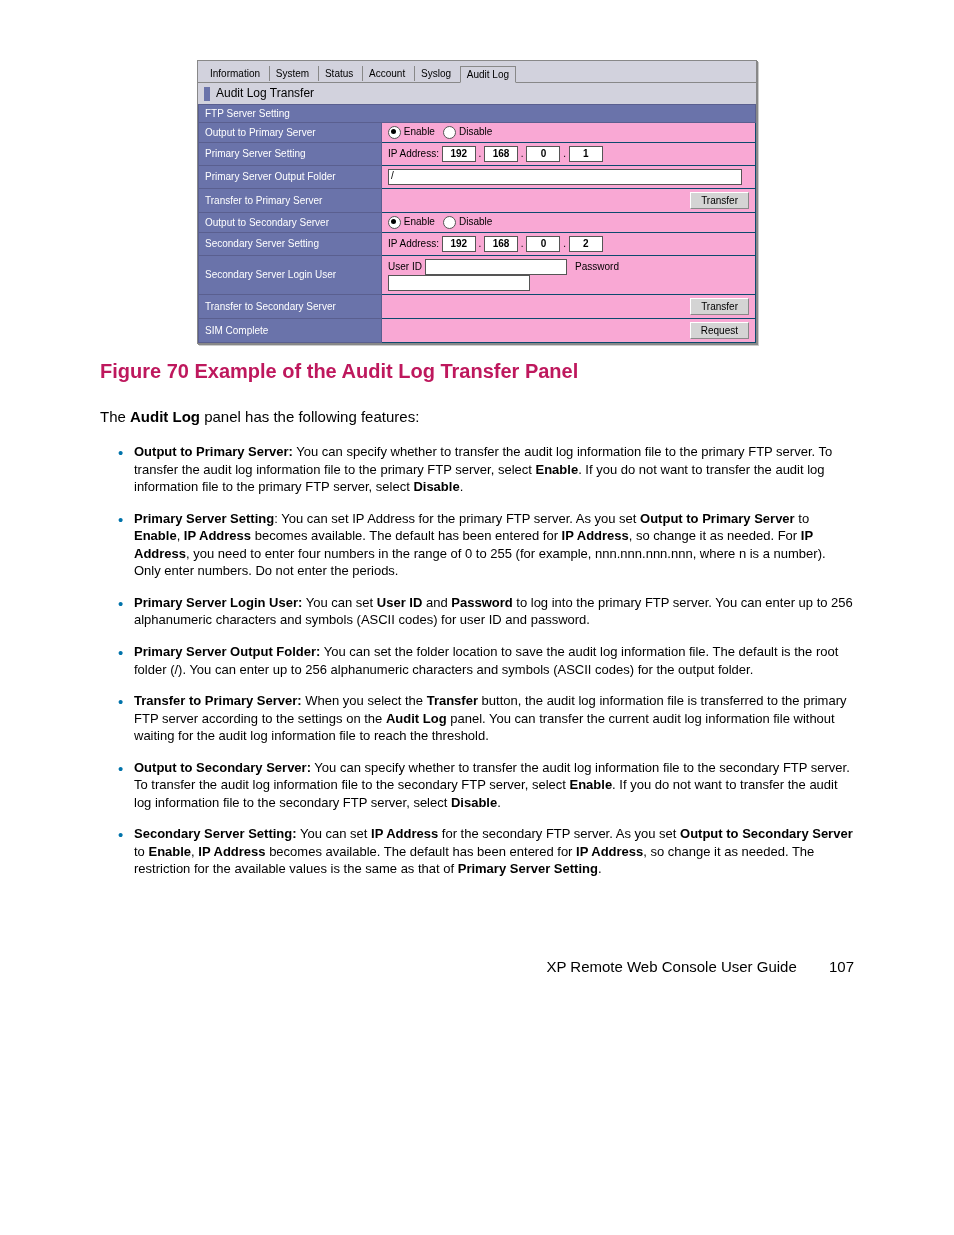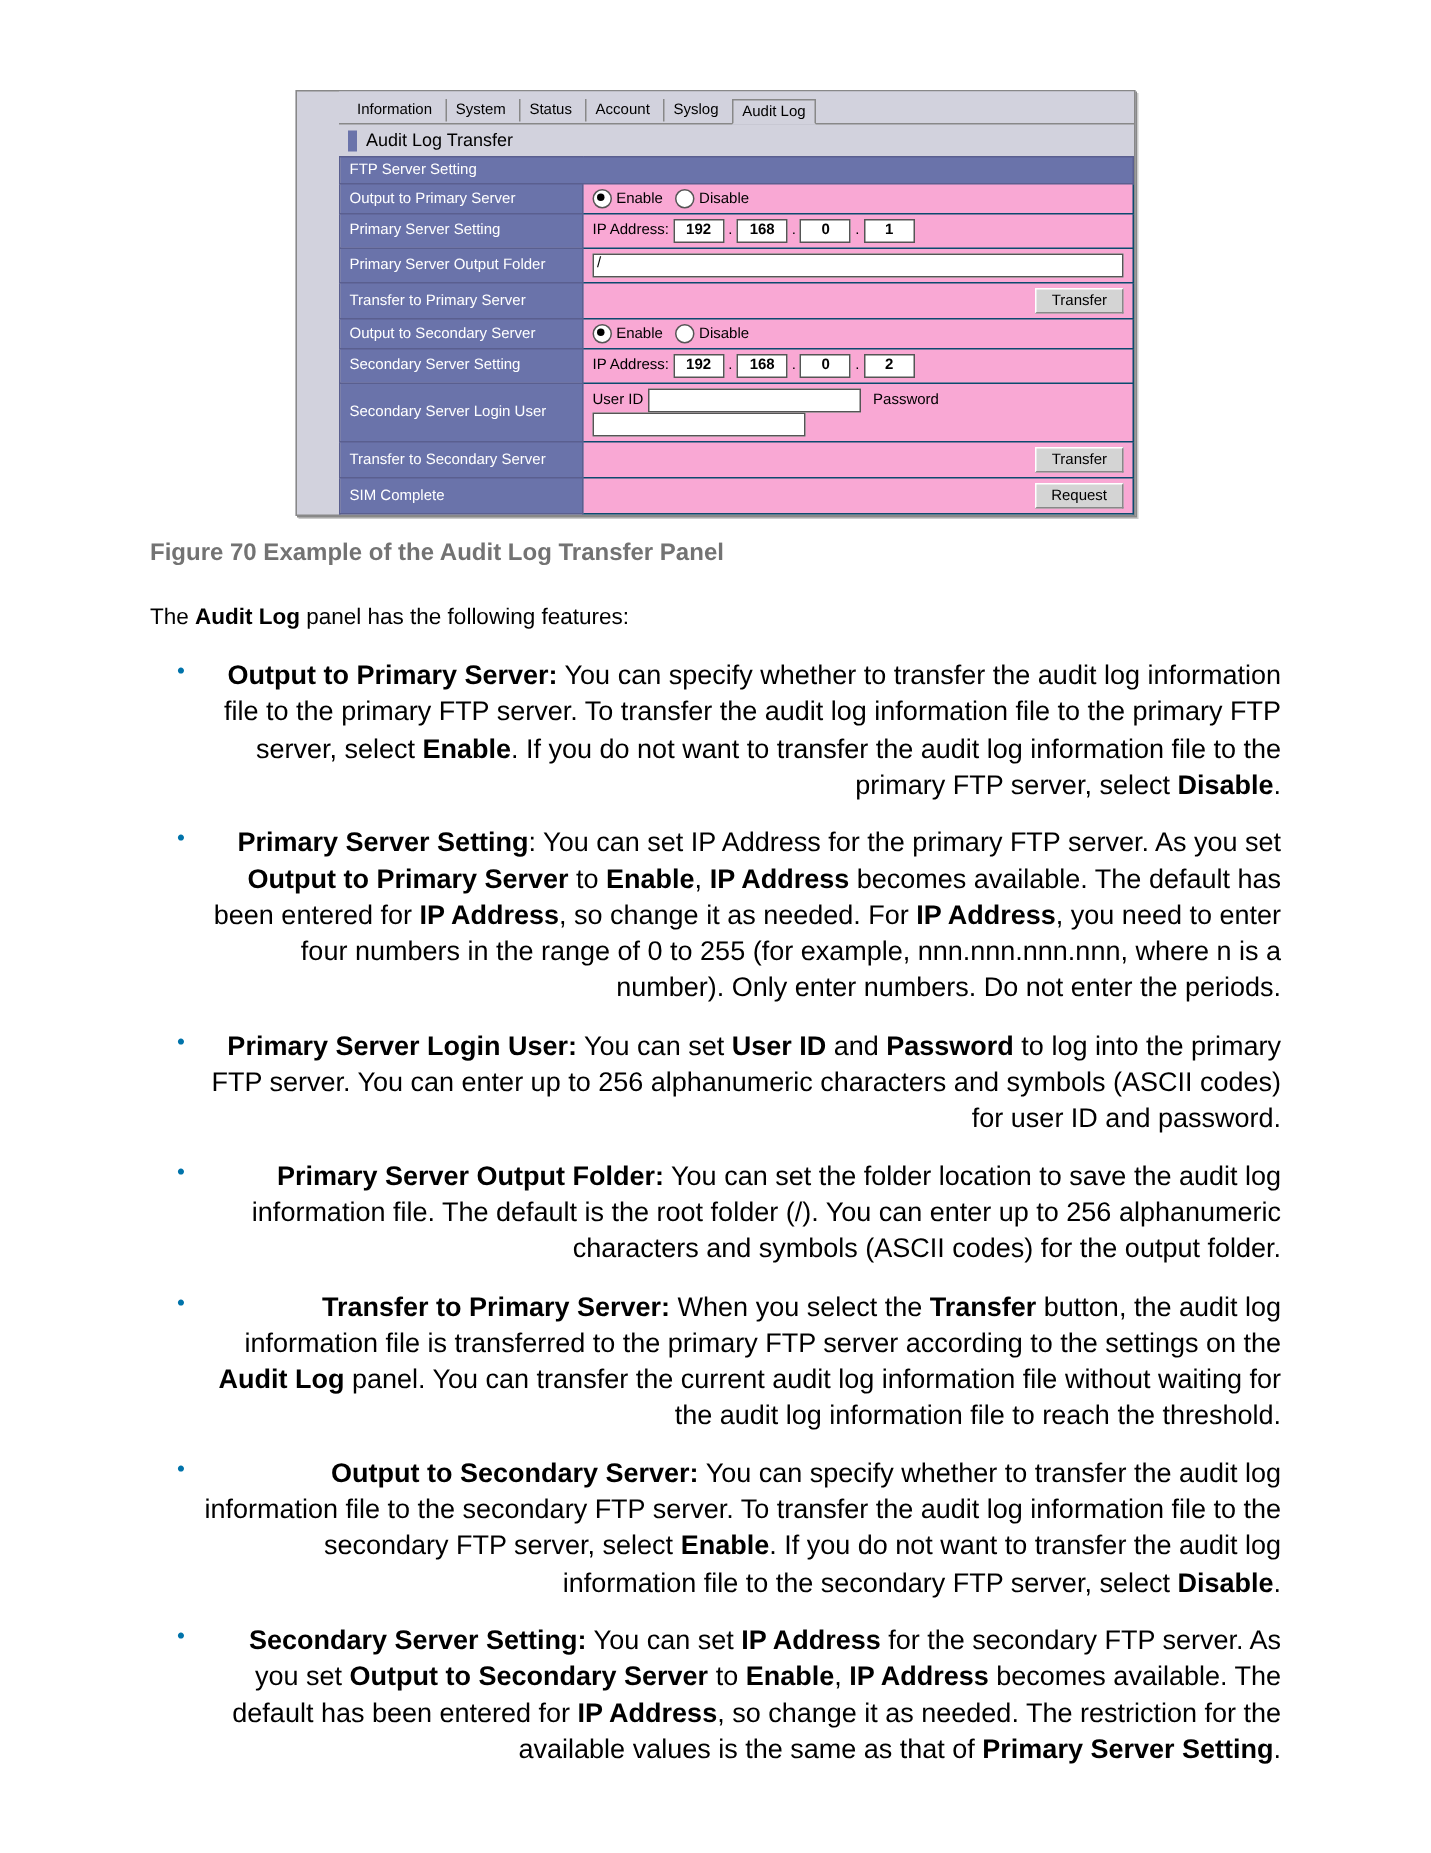--- a/index.html
+++ b/index.html
@@ -15,21 +15,20 @@
   }
   .panel {
     width: 560px;
     margin: 0 auto 14px auto;
     border: 1px solid #888;
     box-shadow: 1px 1px 0 #888, 2px 2px 0 #ccc;
     background: #d2d2dd;
     font-size: 11px;
     color: #000;
     box-sizing: border-box;
-    padding-left: 28px;
   }
   .tab-bar {
     background: #d2d2dd;
     padding: 4px 6px 0 6px;
     font-size: 10px;
   }
   .tab {
     display: inline-block;
     padding: 2px 6px;
     border-left: 1px solid #888;
@@ -128,42 +127,41 @@
     font-size: 10px;
     color: #000;
   }
   .right { text-align: right; }
   .bottom-btns {
     padding: 30px 12px 12px 12px;
     text-align: right;
     background: #d2d2dd;
   }
   .caption {
-    color: #737373;
+    color: #be185d;
     font-weight: bold;
-    font-size: 16px;
+    font-size: 20px;
     margin: 16px 0 24px 0;
   }
   .para {
     font-size: 15px;
     line-height: 1.35;
     margin: 0 0 16px 0;
   }
   ul.features {
     list-style: none;
     padding: 0;
     margin: 0 0 0 18px;
   }
   ul.features > li {
     position: relative;
     padding-left: 16px;
-    font-size: 18px;
+    font-size: 13px;
     line-height: 1.35;
     margin-bottom: 14px;
-    text-align: right;
   }
   ul.features > li::before {
     content: "•";
     position: absolute;
     left: 0;
     top: 0;
     color: #0073aa;
     font-size: 15px;
   }
   .footer {

